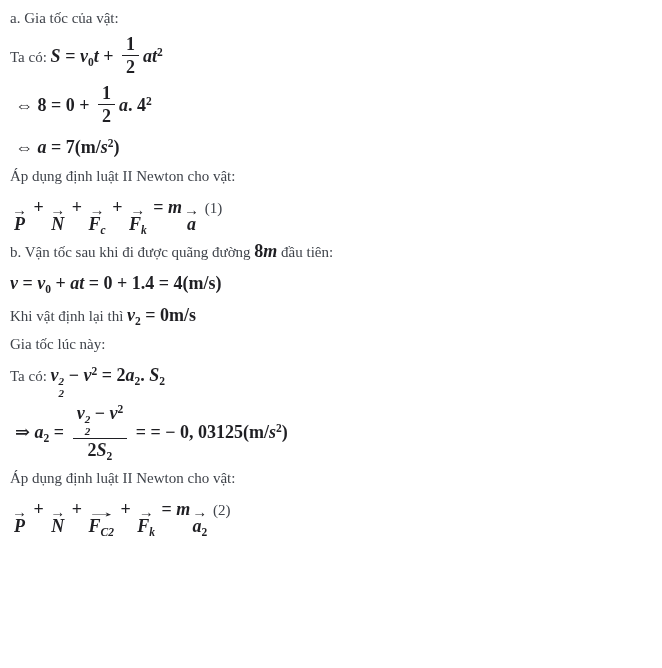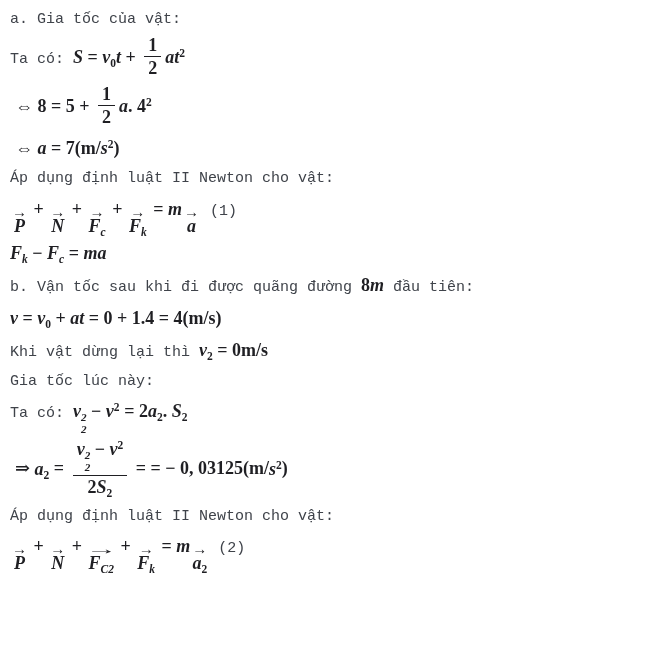--- a/index.html
+++ b/index.html
@@ -1,20 +1,20 @@
 <!DOCTYPE html>
 <html><head>
 <meta charset="utf-8">
 <style>
   html,body{margin:0;padding:0;background:#ffffff;}
   body{width:662px;min-height:668px;font-family:"DejaVu Sans","Liberation Sans",sans-serif;}
   .doc{padding:8px 10px 10px 10px;}
   .line{display:block;margin:0 0 6px 0;font-size:15px;color:#3f434a;line-height:1.45;}
   .line.indent{padding-left:5px;}
-  .txt{font-family:Liberation Mono, monospace;color:#3f434a;font-size:15px;}
+  .txt{font-family:Liberation Serif, serif;color:#3f434a;font-size:15px;}
   .mi,.mn{font-family:"Liberation Serif","DejaVu Serif",serif;color:#1f1f23;font-size:18px;font-weight:700;}
   .mi{font-style:italic;}
   .mn{font-style:normal;}
   sub,sup{font-size:64%;font-weight:700;line-height:0;font-family:"Liberation Serif","DejaVu Serif",serif;}
   sub{vertical-align:-0.35em;}
   sup{vertical-align:0.55em;}
   .ss{display:inline-flex;flex-direction:column;justify-content:center;font-size:62%;line-height:1.1;vertical-align:-0.32em;font-weight:700;}
   .ss .s-sup{display:block;}
   .ss .s-sub{display:block;}
   .frac{display:inline-flex;flex-direction:column;align-items:center;vertical-align:middle;margin:0 4px;line-height:1.12;transform:translateY(-2px);}
@@ -27,21 +27,21 @@
 </style>
 </head>
 <body>
 
 <main class="doc">
     <div class="line"><span class="txt">a. Gia tốc của vật:</span></div>
     <div class="line"><span class="txt">Ta có: </span><span class="mi">S</span><span class="mn"> = </span><span class="mi">v<sub style="font-style: normal;">0</sub></span><span class="mi">t</span><span class="mn"> + </span><span class="frac mn">
         <span class="num"><span class="mn">1</span></span>
         <span class="den"><span class="mn">2</span></span>
       </span><span class="mi">at<sup style="font-style: normal;">2</sup></span></div>
-    <div class="line indent"><span class="mn">⇔ 8 = 5 + </span><span class="frac mn">
+    <div class="line indent"><span class="mn">⇔ 8 = 0 + </span><span class="frac mn">
         <span class="num"><span class="mn">1</span></span>
         <span class="den"><span class="mn">2</span></span>
       </span><span class="mi">a</span><span class="mn">. 4<sup style="font-style: normal;">2</sup></span></div>
     <div class="line indent"><span class="mn">⇔ </span><span class="mi">a</span><span class="mn"> = 7(m/</span><span class="mi">s<sup style="font-style: normal;">2</sup></span><span class="mn">)</span></div>
     <div class="line"><span class="txt">Áp dụng định luật II Newton cho vật:</span></div>
     <div class="line"><span class="vec">
         <span class="arrow">→</span>
         <span class="base">P</span>
       </span><span class="mn"> + </span><span class="vec">
         <span class="arrow">→</span>
@@ -49,24 +49,23 @@
       </span><span class="mn"> + </span><span class="vec">
         <span class="arrow">→</span>
         <span class="base">F<sub style="font-style: italic;">c</sub></span>
       </span><span class="mn"> + </span><span class="vec">
         <span class="arrow">→</span>
         <span class="base">F<sub style="font-style: italic;">k</sub></span>
       </span><span class="mn"> = </span><span class="mi">m</span><span class="vec">
         <span class="arrow">→</span>
         <span class="base">a</span>
       </span><span class="txt"> (1)</span></div>
-    <div class="line"><span class="mi">F<sub style="font-style: italic;">k</sub></span><span class="mn"> − </span><span class="mi">F<sub style="font-style: italic;">c</sub></span><span class="mn"> = </span><span class="mi">ma</span></div>
     <div class="line"><span class="txt">b. Vận tốc sau khi đi được quãng đường </span><span class="mn">8</span><span class="mi">m</span><span class="txt"> đầu tiên:</span></div>
     <div class="line"><span class="mi">v</span><span class="mn"> = </span><span class="mi">v<sub style="font-style: normal;">0</sub></span><span class="mn"> + </span><span class="mi">at</span><span class="mn"> = 0 + 1.4 = 4(m/s)</span></div>
-    <div class="line"><span class="txt">Khi vật dừng lại thì </span><span class="mi">v<sub style="font-style: normal;">2</sub></span><span class="mn"> = 0m/s</span></div>
+    <div class="line"><span class="txt">Khi vật định lại thì </span><span class="mi">v<sub style="font-style: normal;">2</sub></span><span class="mn"> = 0m/s</span></div>
     <div class="line"><span class="txt">Gia tốc lúc này:</span></div>
     <div class="line"><span class="txt">Ta có: </span><span class="mi">v<span class="ss">
           <span class="s-sup">2</span>
           <span class="s-sub">2</span>
         </span></span><span class="mn"> − </span><span class="mi">v<sup style="font-style: normal;">2</sup></span><span class="mn"> = 2</span><span class="mi">a<sub style="font-style: normal;">2</sub></span><span class="mn">. </span><span class="mi">S<sub style="font-style: normal;">2</sub></span></div>
     <div class="line indent"><span class="mn">⇒ </span><span class="mi">a<sub style="font-style: normal;">2</sub></span><span class="mn"> = </span><span class="frac mn">
         <span class="num"><span class="mi">v<span class="ss">
               <span class="s-sup">2</span>
               <span class="s-sub">2</span>
             </span></span><span class="mn"> − </span><span class="mi">v<sup style="font-style: normal;">2</sup></span></span>

